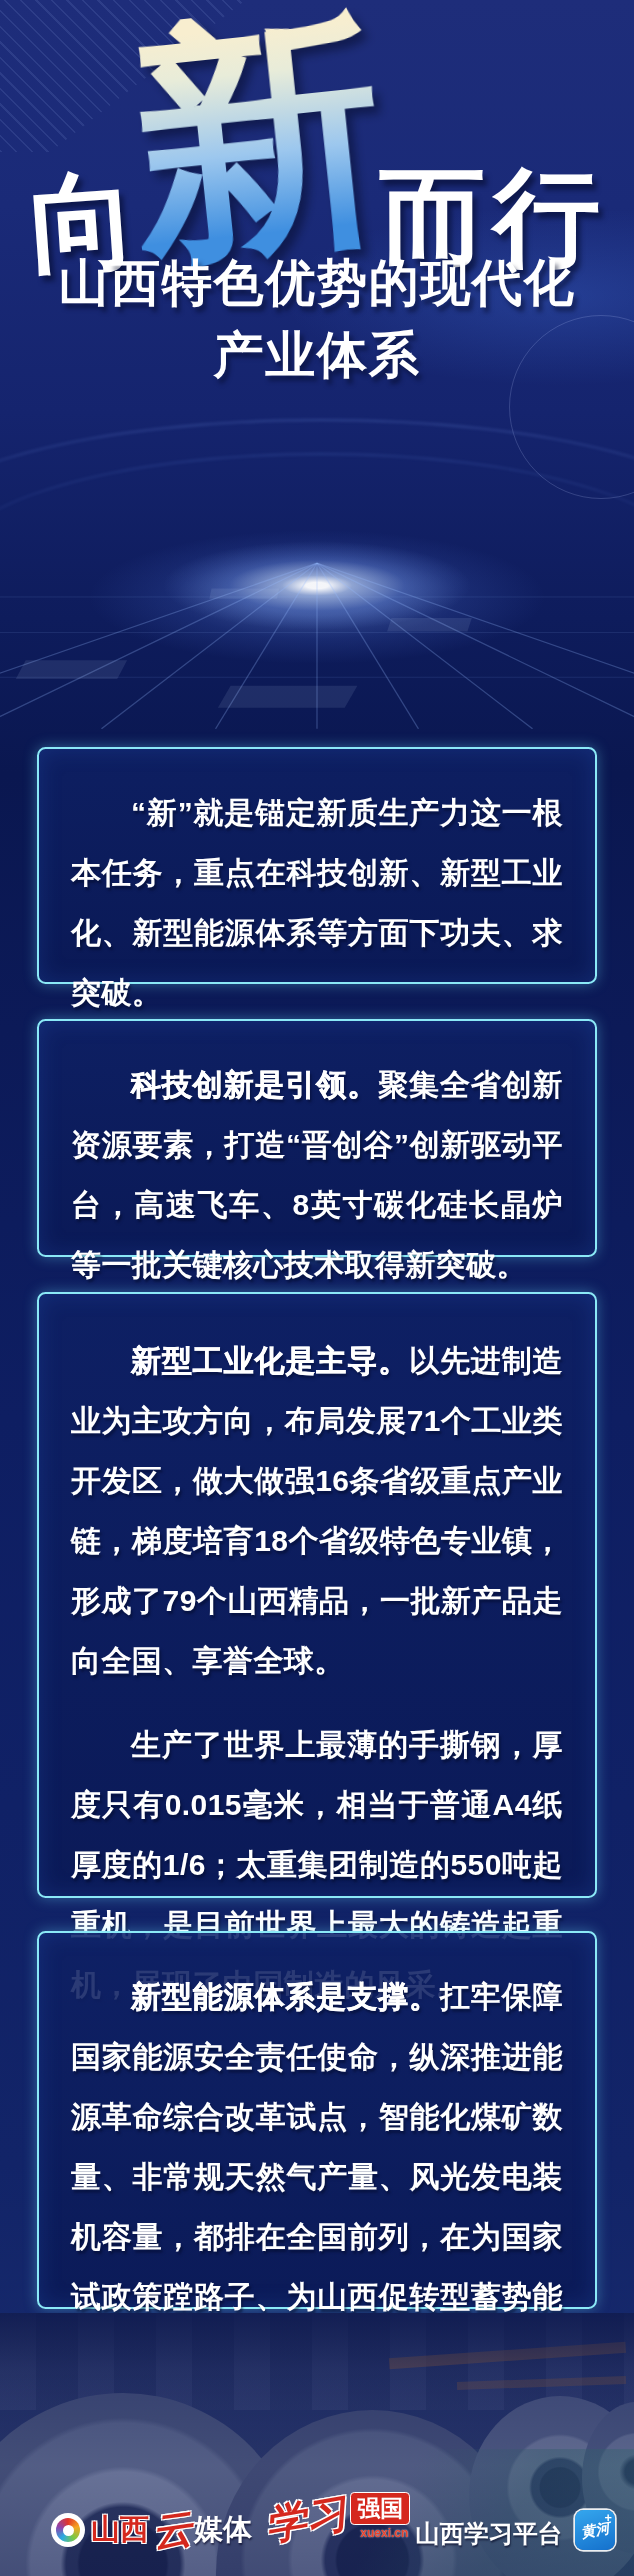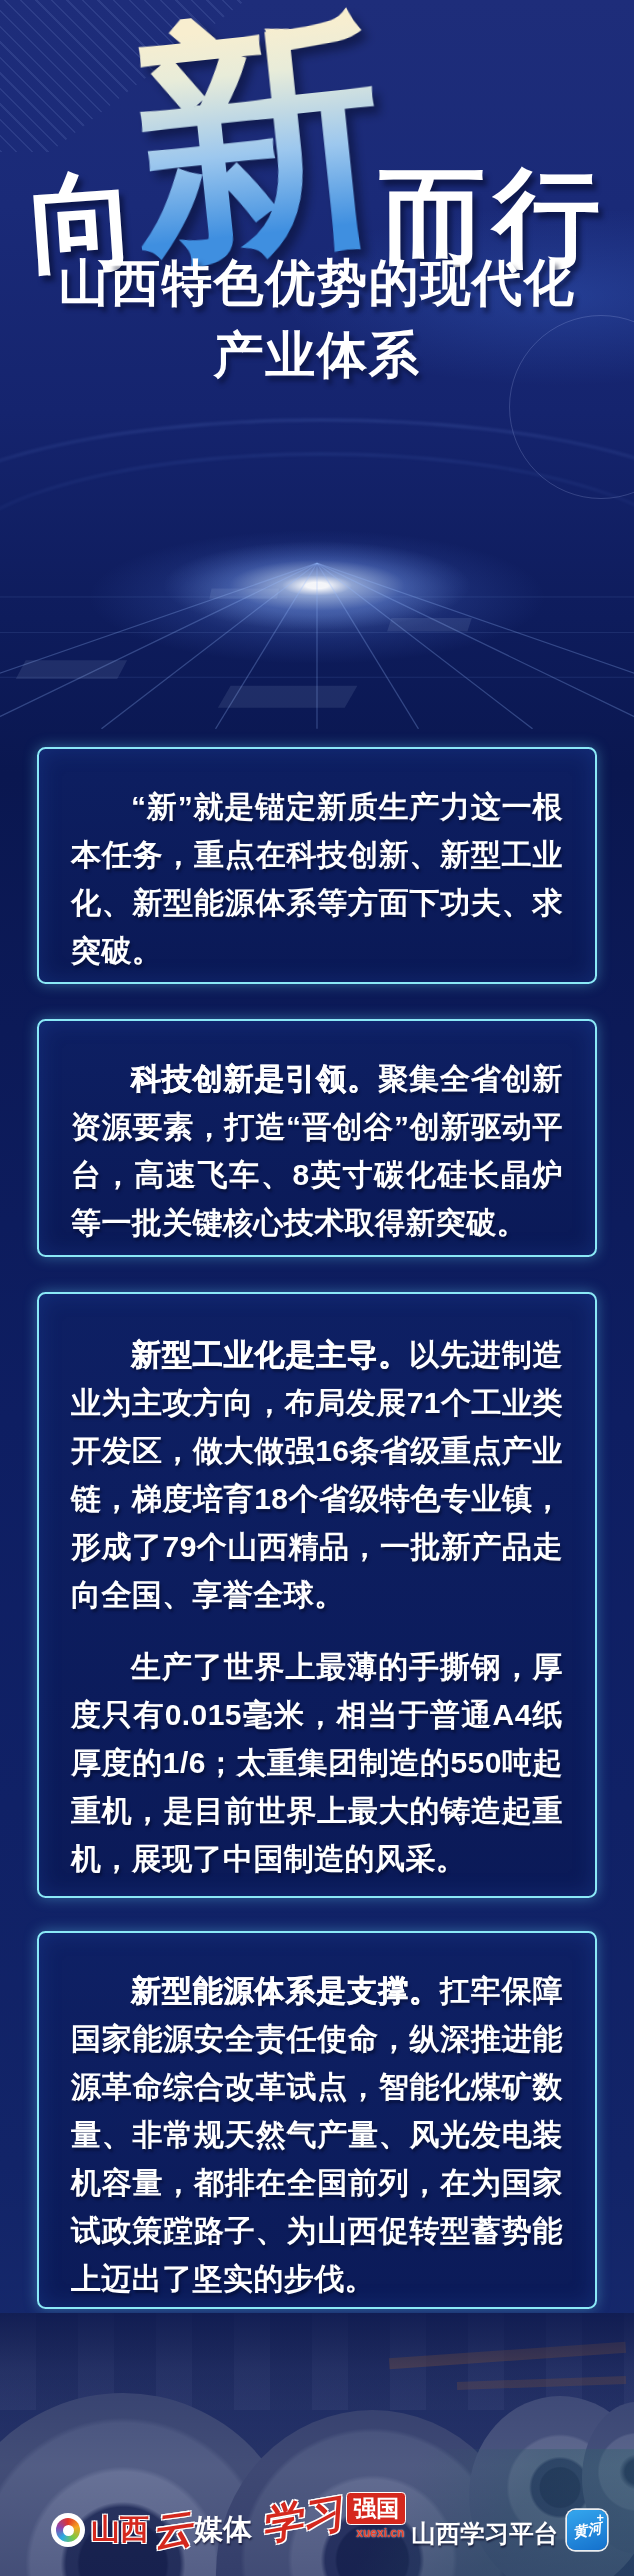--- a/index.html
+++ b/index.html
@@ -41,21 +41,21 @@
     background:radial-gradient(50% 50% at 50% 50%,rgba(130,170,255,.30) 0 20%,rgba(90,130,235,.15) 45%,transparent 72%);}
   .glow-core{position:absolute;left:50%;top:52px;width:440px;height:127px;transform:translateX(-50%);
     background:radial-gradient(50% 50% at 50% 50%,rgba(255,255,255,.95) 0 5%,rgba(205,225,255,.6) 16%,rgba(130,170,255,.25) 40%,transparent 70%);}
   .rays{position:absolute;inset:0;}
   
   .box{position:absolute;left:37px;width:560px;box-sizing:border-box;
     background:linear-gradient(180deg,rgba(14,32,100,.88),rgba(10,25,86,.88));
     border:2.5px solid #8be9f7;border-radius:8.5px;
     box-shadow:0 0 13.5px rgba(110,220,250,.38),inset 0 0 22px rgba(45,95,200,.25);
     padding:34px 32px 0;}
-  .box p{margin:0;color:#fff;font-size:30px;line-height:48px;font-weight:700;
+  .box p{margin:0;color:#fff;font-size:30px;line-height:60px;font-weight:700;
     text-align:justify;text-indent:2em;letter-spacing:0.4px;
     text-shadow:1.7px 2.5px 2.5px rgba(2,8,35,.5);}
   .box p + p{margin-top:24px;}
   .lead{font-weight:900;-webkit-text-stroke:0.5px #fff;}
   #box1{top:747px;height:237px;}
   #box2{top:1019px;height:238px;}
   #box3{top:1292px;height:606px;padding-top:37px;}
   #box4{top:1931px;height:378px;}
   
   .photo{position:absolute;top:2313px;left:0;width:634px;height:263px;overflow:hidden;
@@ -72,21 +72,21 @@
     background:radial-gradient(circle at 50% 46%,#202a50 0 15%,#38426a 16% 20%,#8d96b0 22% 34%,#6f7997 36% 54%,#565f82 56% 100%);}
   .coil.c3{left:469px;top:83px;width:182px;height:199px;
     background:radial-gradient(circle at 50% 46%,#232c52 0 14%,#3a446c 15% 20%,#8891ab 22% 36%,#677192 38% 100%);}
   .coil.c4{left:582px;top:89px;width:110px;height:152px;
     background:radial-gradient(circle at 50% 46%,#232c52 0 12%,#808aa6 18% 38%,#5f6a8c 40% 100%);}
   .floor{position:absolute;bottom:-17px;left:364px;width:355px;height:144px;transform:skewX(-22deg);
     background:linear-gradient(100deg,transparent 8%,rgba(62,125,112,.38) 42%,rgba(74,145,126,.42) 72%);}
   .photo-overlay{position:absolute;inset:0;
     background:linear-gradient(180deg,rgba(13,25,80,.88) 0%,rgba(15,28,88,.50) 22%,rgba(18,30,88,.34) 58%,rgba(15,26,80,.48) 100%);}
   
-  .logos{position:absolute;top:2491px;left:0;right:8px;height:78px;z-index:6;
+  .logos{position:absolute;top:2491px;left:0;right:0;height:78px;z-index:6;
     display:flex;align-items:center;justify-content:space-between;padding:0 12px 0 51px;}
   .outline-w{text-shadow:-1.3px -1.3px 0 #fff,1.3px -1.3px 0 #fff,-1.3px 1.3px 0 #fff,1.3px 1.3px 0 #fff;}
   .lg{display:flex;align-items:center;}
   .ym-icon{width:34px;height:34px;border-radius:50%;background:#fff;display:flex;align-items:center;justify-content:center;margin-right:6px;}
   .ym-ring{width:24px;height:24px;border-radius:50%;display:flex;align-items:center;justify-content:center;
     background:conic-gradient(#e2332a,#f5a623,#7ac943,#29abe2,#8e44ad,#e2332a);}
   .ym-hole{width:11px;height:11px;border-radius:50%;background:#fff;}
   .ym-shanxi{font-size:29px;font-weight:900;color:#d5281e;}
   .ym-yun{font-size:40px;font-weight:900;color:#d5281e;font-style:italic;transform:rotate(-8deg);margin:0 2.5px;line-height:1;}
   .ym-meiti{font-size:29px;font-weight:900;color:#fff;text-shadow:0.8px 1.7px 1.7px rgba(0,0,30,.55);}

